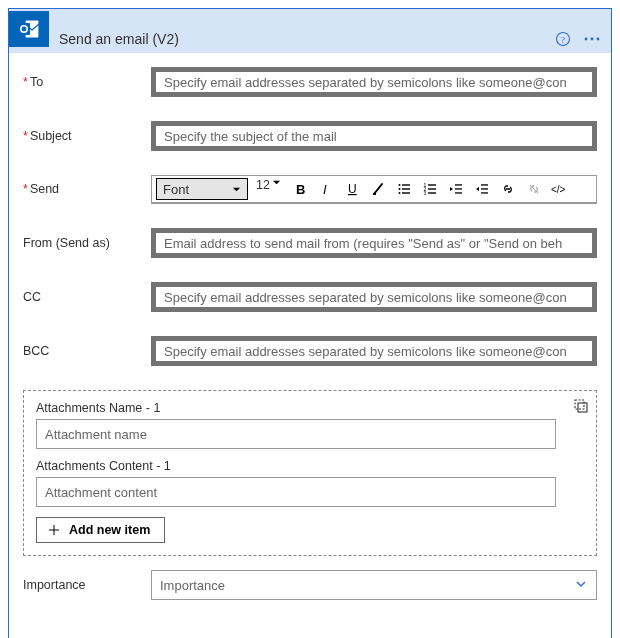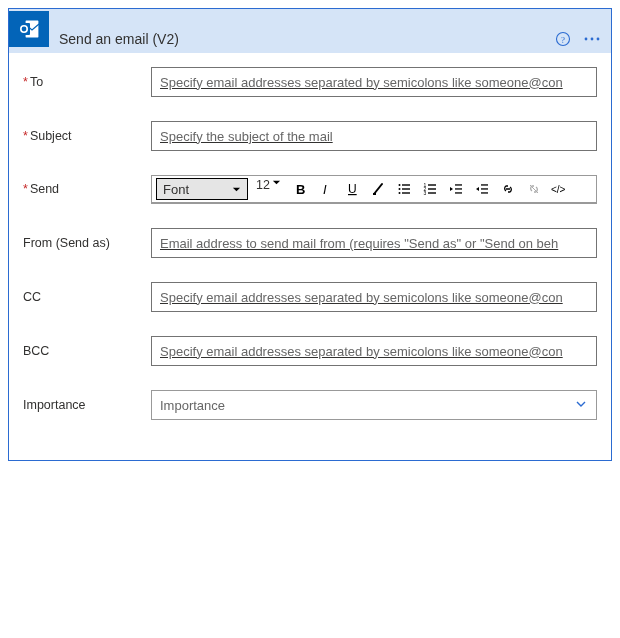--- a/index.html
+++ b/index.html
@@ -64,27 +64,26 @@
       line-height: 28px;
     }
     .req::before {
       content: "*";
       color: #c62828;
       margin-right: 2px;
     }
     .field-input {
       flex: 1;
       height: 30px;
-      border: 1px solid #737373;
+      border: 5px solid #737373;
       padding: 4px 8px;
       font-family: inherit;
       font-size: 13px;
       color: #323130;
       outline: none;
-      text-decoration: underline;
     }
     .field-input::placeholder { color: #666; }
     .body-editor {
       flex: 1;
       border: 1px solid #999;
     }
     .toolbar {
       display: flex;
       align-items: center;
       border-bottom: 1px solid #999;
@@ -325,20 +324,42 @@
     <div class="field-row">
       <div class="field-label">CC</div>
       <input class="field-input" placeholder="Specify email addresses separated by semicolons like someone@con" style="">
     </div>
 
     <div class="field-row">
       <div class="field-label">BCC</div>
       <input class="field-input" placeholder="Specify email addresses separated by semicolons like someone@con" style="">
     </div>
 
+    <div class="attachments-box">
+      <span class="att-modal-icon">
+        <svg width="14" height="14" viewBox="0 0 14 14">
+            <rect x="1" y="1" width="9" height="9" fill="none" stroke="#323130" stroke-width="1.1" stroke-dasharray="2 1.5"></rect>
+            <rect x="4" y="4" width="9" height="9" fill="none" stroke="#323130" stroke-width="1.1"></rect>
+          </svg>
+      </span>
+      <div class="att-group">
+        <div class="att-label">Attachments Name - 1</div>
+        <input class="att-input" placeholder="Attachment name" style="">
+      </div>
+      <div class="att-group">
+        <div class="att-label">Attachments Content - 1</div>
+        <input class="att-input" placeholder="Attachment content" style="">
+      </div>
+      <button class="add-item-btn">
+        <svg width="14" height="14" viewBox="0 0 14 14">
+            <path d="M7 2 L7 12 M2 7 L12 7" stroke="#000" stroke-width="1"></path>
+          </svg>
+        <span>Add new item</span>
+      </button>
+    </div>
 
 
     <div class="field-row">
       <div class="field-label">Importance</div>
       <div class="select-wrap">
         <span class="select-placeholder">Importance</span>
         <span class="chevron-v">
           <svg width="14" height="14" viewBox="0 0 14 14">
               <path d="M3 5 L7 9 L11 5" stroke="#2b6bd1" stroke-width="1.4" fill="none"></path>
             </svg>

